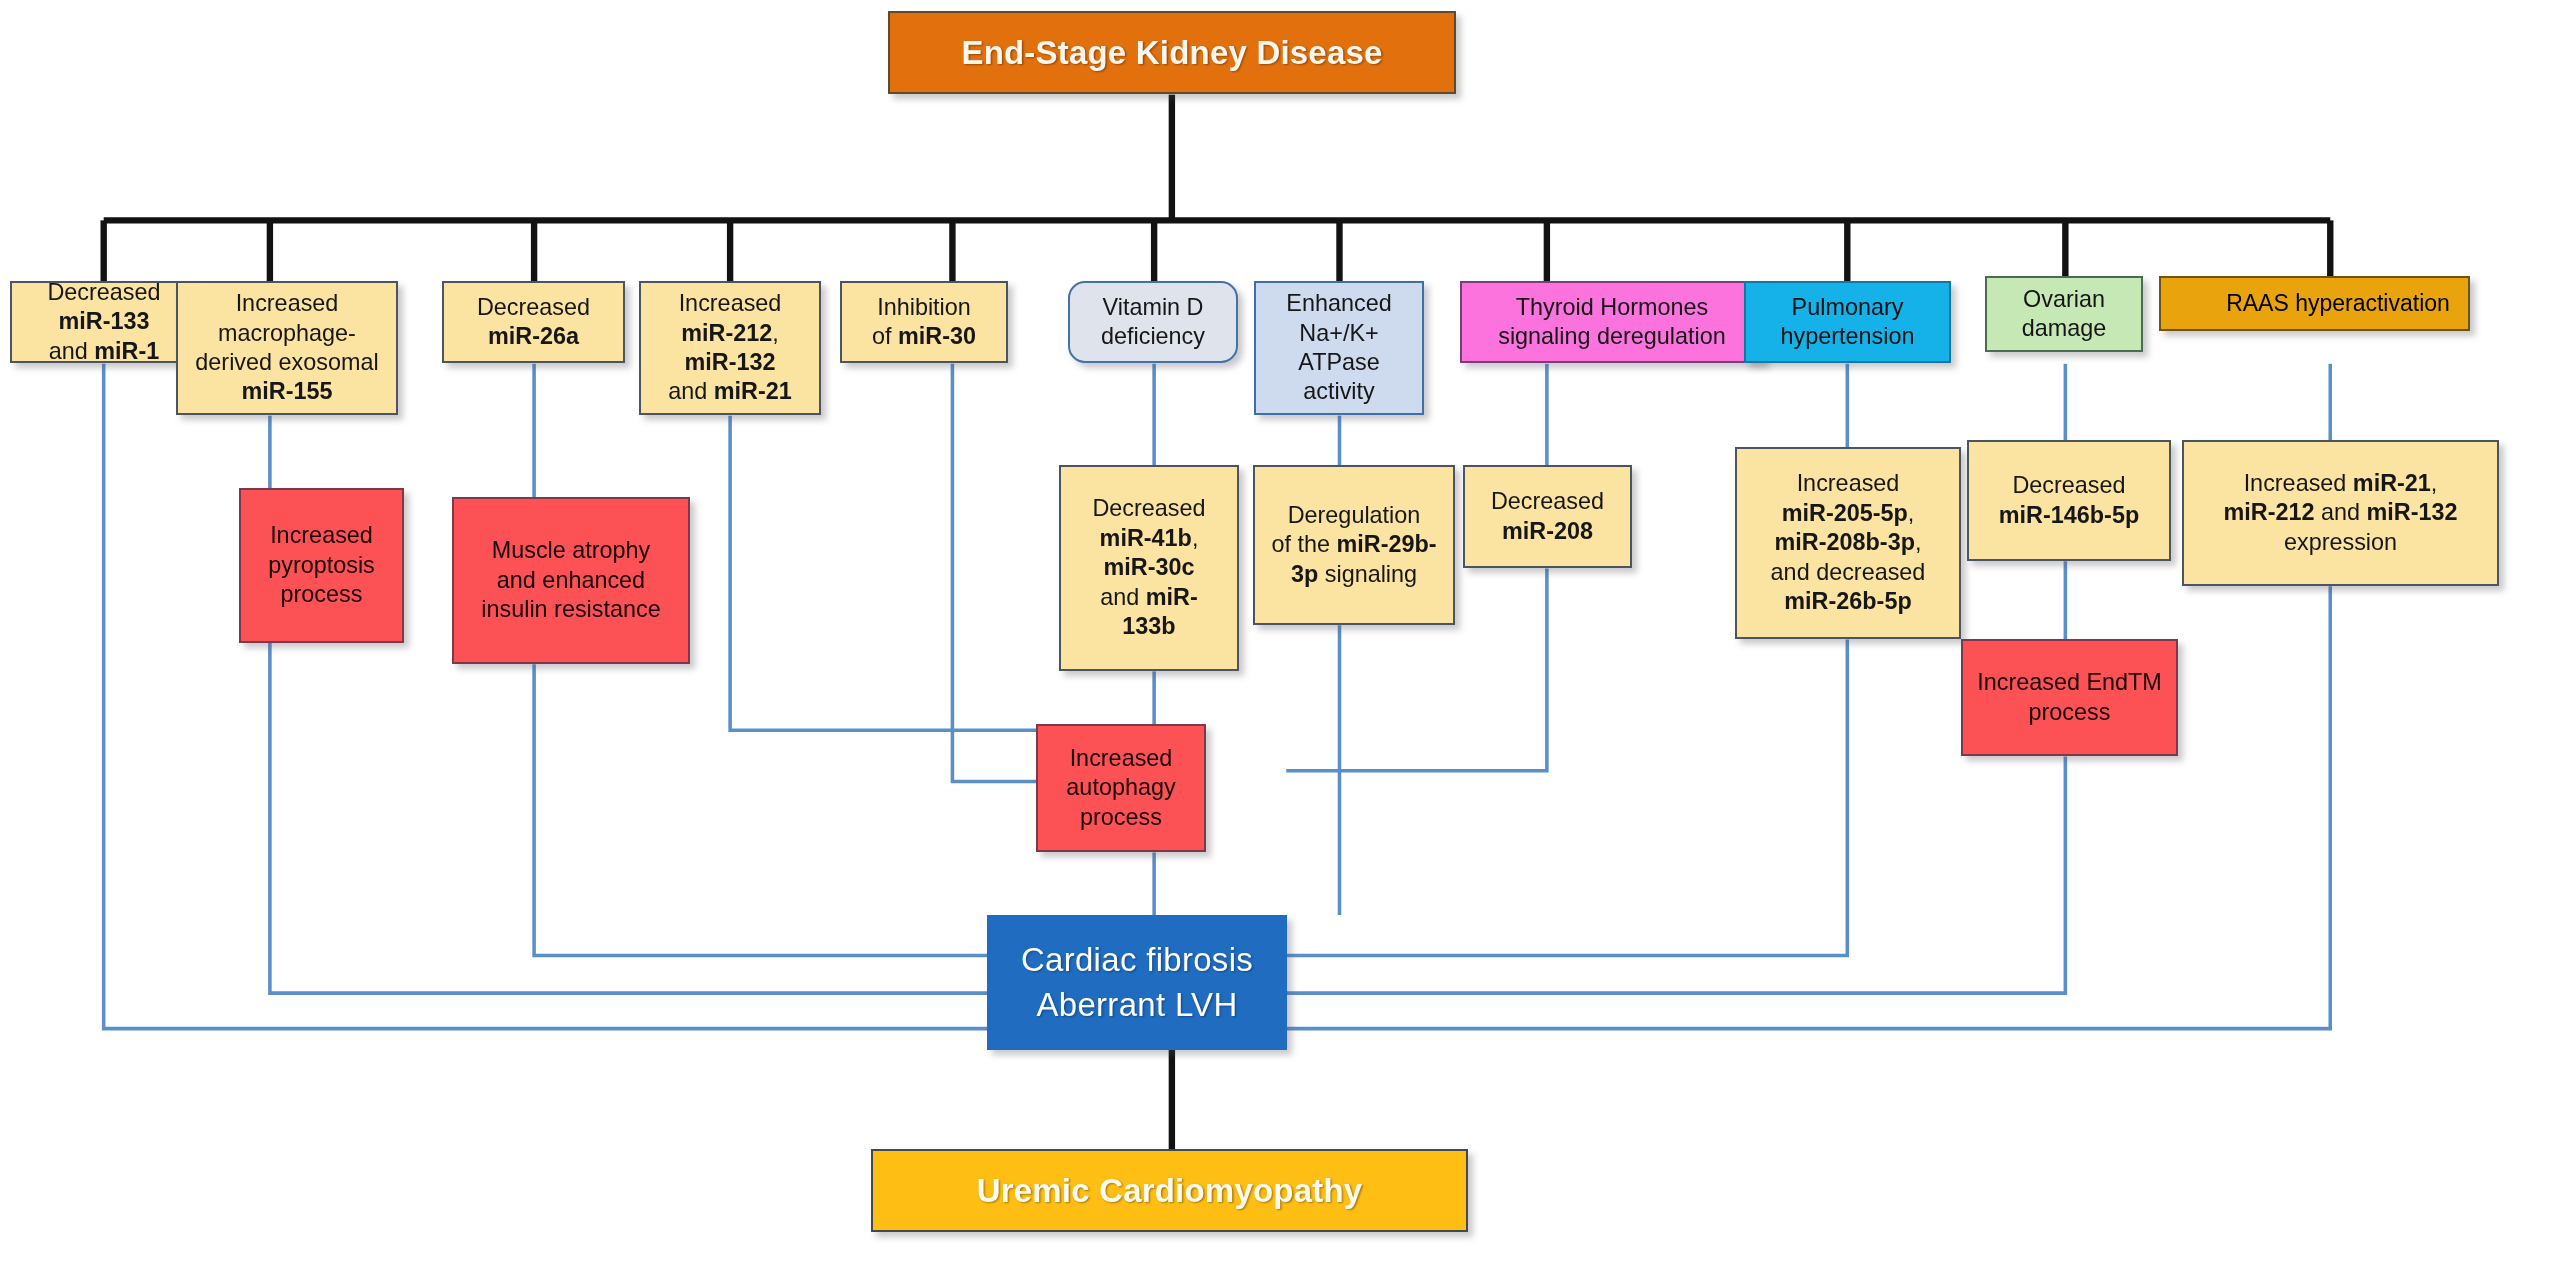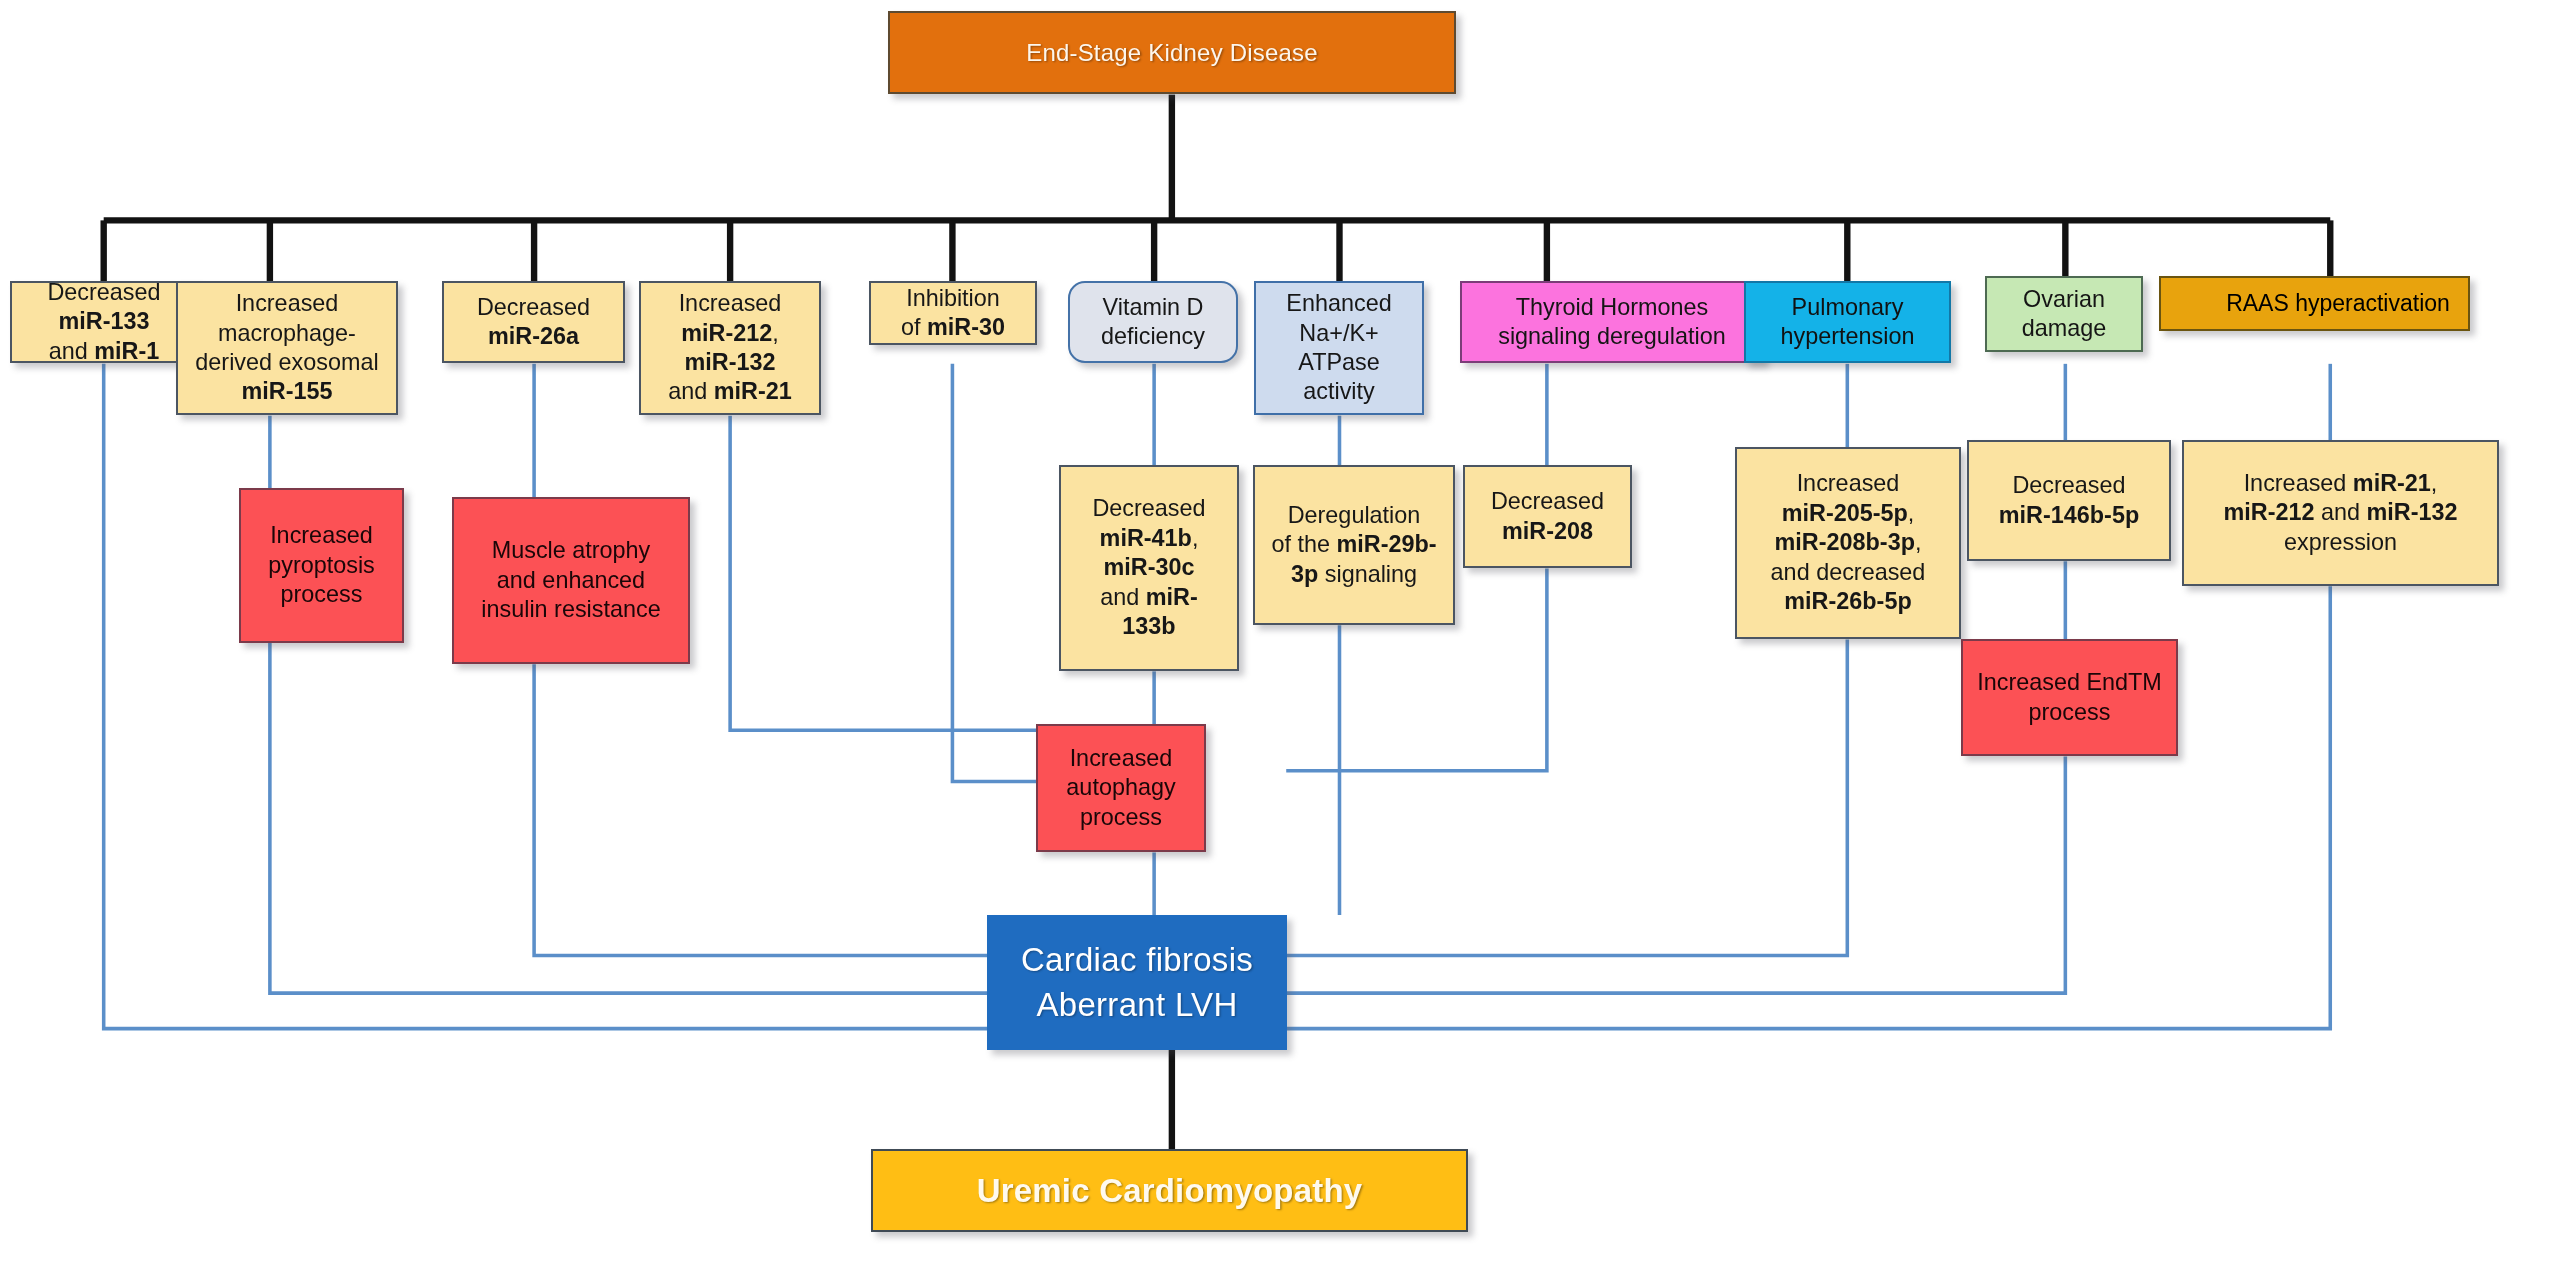--- a/index.html
+++ b/index.html
@@ -19,21 +19,21 @@
     line-height:1.26;
     border:2.1px solid #3f4a55;
     box-shadow:5px 5px 6.4px rgba(80,80,90,.30);
     z-index:5;
   }
   .node > span{display:block;width:100%;padding:0 4.3px;}
 
   
   .n-root{
     background:#e2700d;color:#fdf6ec;border-color:#5e4a30;
-    font-size:24px;font-weight:400;letter-spacing:0.2px;
+    font-size:33px;font-weight:700;letter-spacing:0.2px;
     text-shadow:1.4px 1.4px 2.1px rgba(0,0,0,.35);
   }
   .n-yellow{background:#fbe3a1;color:#171717;border-color:#4b5562;font-size:23.4px;}
   .n-gray{background:#dfe3ec;color:#171717;border-color:#4472a8;font-size:23.4px;border-radius:17px;}
   .n-steel{background:#cedbee;color:#171717;border-color:#3f6fa8;font-size:23.4px;}
   .n-pink{background:#fc73de;color:#151515;border-color:#7b3d78;font-size:23.4px;}
   .n-cyan{background:#14b2e8;color:#111111;border-color:#1277a7;font-size:23.4px;}
   .n-green{background:#c6e8b4;color:#151515;border-color:#4d6a52;font-size:23.4px;}
   .n-orange{background:#e8a30d;color:#000000;border-color:#6a5410;font-size:23px;padding-left:47px;}
   .n-red{background:#fc5155;color:#1a0608;border-color:#7b3a4a;font-size:23.4px;}
@@ -135,21 +135,21 @@
   </div>
 
   <div class="node n-yellow" style="left:442px;top:281px;width:183px;height:82px;">
     <span>Decreased<br><b>miR-26a</b></span>
   </div>
 
   <div class="node n-yellow" style="left:639px;top:281px;width:182px;height:134px;">
     <span>Increased<br><b>miR-212</b>,<br><b>miR-132</b><br>and <b>miR-21</b></span>
   </div>
 
-  <div class="node n-yellow" style="left:869px;top:281px;width:168px;height:64px;">
+  <div class="node n-yellow" style="left:840px;top:281px;width:168px;height:82px;">
     <span>Inhibition<br>of <b>miR-30</b></span>
   </div>
 
   <div class="node n-gray" style="left:1068px;top:281px;width:170px;height:82px;">
     <span>Vitamin D<br>deficiency</span>
   </div>
 
   <div class="node n-steel" style="left:1254px;top:281px;width:170px;height:134px;">
     <span>Enhanced<br>Na+/K+<br>ATPase<br>activity</span>
   </div>

